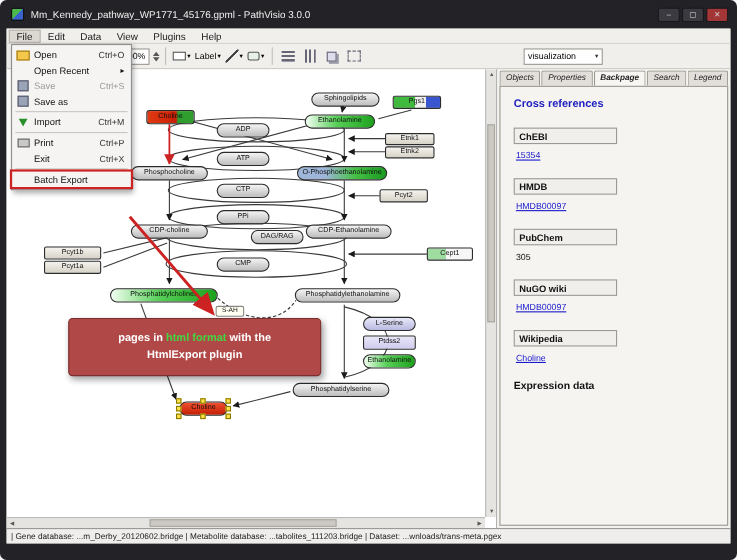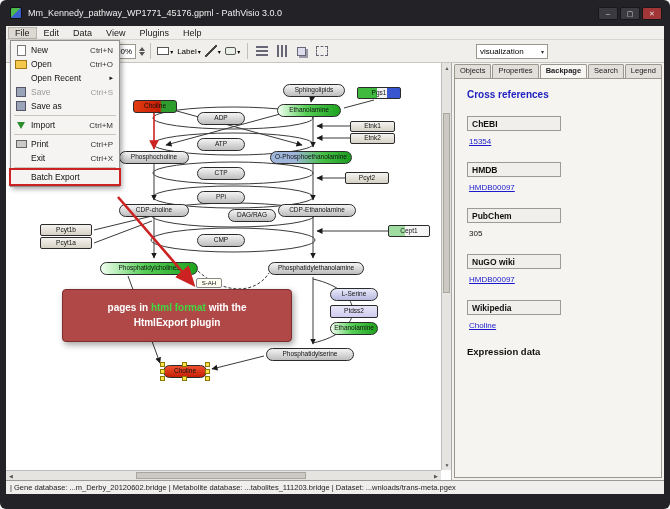--- a/index.html
+++ b/index.html
@@ -62,21 +62,21 @@
 .hdl{position:absolute;width:5px;height:5px;background:#ffe34a;border:1px solid #8a7a00;}
 .hdl-nw{left:-4px;top:-4px}.hdl-n{left:calc(50% - 3px);top:-4px}.hdl-ne{right:-4px;top:-4px}.hdl-e{right:-4px;top:calc(50% - 3px)}.hdl-se{right:-4px;bottom:-4px}.hdl-s{left:calc(50% - 3px);bottom:-4px}.hdl-sw{left:-4px;bottom:-4px}.hdl-w{left:-4px;top:calc(50% - 3px)}
 
 .vscroll{position:absolute;right:0;top:0;bottom:10px;width:10px;background:#e6e4e1;border-left:1px solid #bbb;}
 .hscroll{position:absolute;left:0;right:10px;bottom:0;height:10px;background:#e6e4e1;border-top:1px solid #bbb;}
 .sarr{position:absolute;font-size:5px;color:#555;width:10px;height:10px;text-align:center;line-height:10px;}
 .vthumb{position:absolute;left:1px;right:1px;top:50px;height:180px;background:#ccc9c3;border:1px solid #a9a6a0;}
 .hthumb{position:absolute;top:1px;bottom:1px;left:130px;width:170px;background:#ccc9c3;border:1px solid #a9a6a0;}
 
 .sidepanel{position:absolute;left:446px;top:0;width:212px;height:417px;background:#f3f2ef;}
-.tabs{position:absolute;left:2px;top:1px;right:2px;height:14px;display:flex;gap:1px;font-size:7.5px;}
+.tabs{position:absolute;left:2px;top:1px;right:2px;height:14px;display:flex;gap:1px;font-size:7.5px;font-style:italic;}
 .tab{padding:1px 5px;border:1px solid #9a978f;border-bottom:none;background:#e2dfda;border-radius:2px 2px 0 0;color:#222;}
 .tab.active{background:#f7f6f3;font-weight:bold;}
 .panel-body{position:absolute;left:2px;top:15px;right:2px;bottom:2px;border:1px solid #9a978f;background:#f5f4f1;overflow:hidden;padding:10px 0 0 12px;}
 .xref-title{color:#2020c0;font-weight:bold;font-size:10px;margin-bottom:16px;}
 .xref{margin-bottom:16px;}
 .xref-h{width:94px;height:15px;background:#f0efec;border:1px solid #9a9a9a;font-size:8.5px;font-weight:bold;display:flex;align-items:center;padding-left:4px;color:#111;}
 .xref-v{font-size:8px;color:#111;margin:6px 0 0 2px;}
 .xref-v.link{color:#1a1acc;text-decoration:underline;}
 .xref-footer{font-weight:bold;font-size:9.5px;color:#111;margin-top:4px;}
 
@@ -307,27 +307,20 @@
 
     <div class="statusbar">
       <span>| Gene database: ...m_Derby_20120602.bridge | Metabolite database: ...tabolites_111203.bridge | Dataset: ...wnloads/trans-meta.pgex</span>
     </div>
 
   </div>
 
   <div class="file-menu">
       <div class="fm-row">
         <span class="fm-ic">
-          <i class="ic-page"></i>
-        </span>
-        <span class="fm-label">New</span>
-        <span class="fm-short">Ctrl+N</span>
-      </div>
-      <div class="fm-row">
-        <span class="fm-ic">
           <i class="ic-folder"></i>
         </span>
         <span class="fm-label">Open</span>
         <span class="fm-short">Ctrl+O</span>
       </div>
       <div class="fm-row">
         <span class="fm-ic"></span>
         <span class="fm-label">Open Recent</span>
         <span class="fm-short"></span>
         <span class="fm-caret">▸</span>

